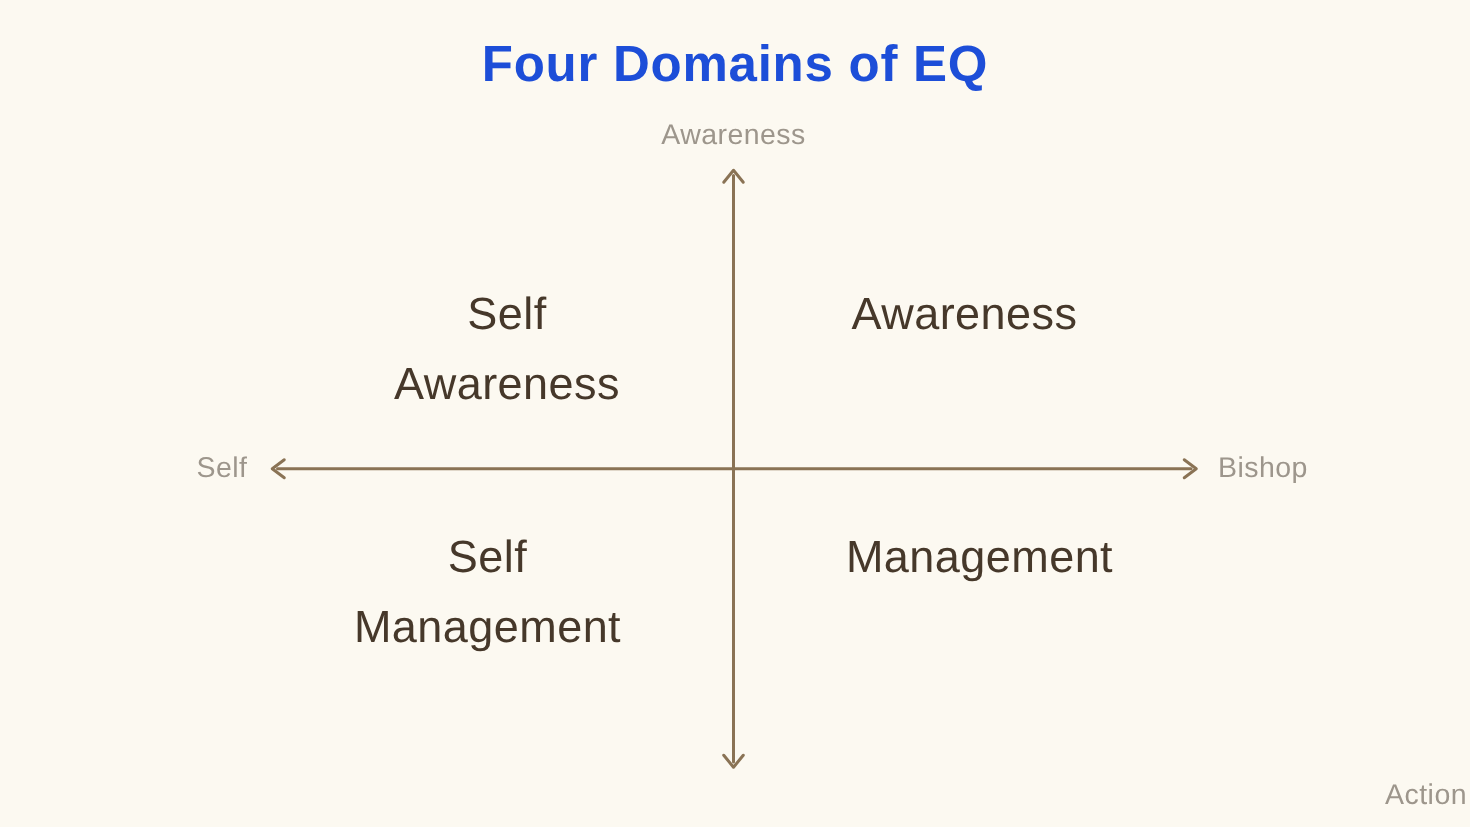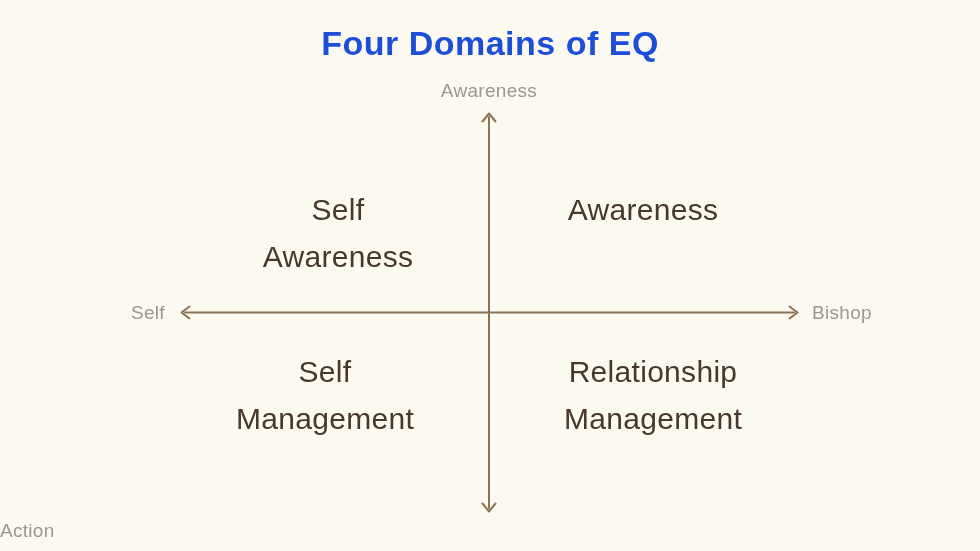--- a/index.html
+++ b/index.html
@@ -35,21 +35,21 @@
   .axis-label.top {
     top: 80px;
     left: 0;
     width: 978px;
     text-align: center;
   }
   .axis-label.bottom {
     top: 520px;
     left: 0;
     width: 978px;
-    text-align: left;
+    text-align: right;
   }
   .axis-label.left {
     top: 302px;
     left: 131px;
   }
   .axis-label.right {
     top: 302px;
     left: 812px;
   }
   .axes-svg {
@@ -115,18 +115,17 @@
   <div class="quadrant-label tr">
     <div>Awareness</div>
   </div>
 
   <div class="quadrant-label bl">
     <div>Self</div>
     <div>Management</div>
   </div>
 
   <div class="quadrant-label br">
-    <div>Relationship</div>
     <div>Management</div>
   </div>
 
 
 </div>
 
 </body></html>

